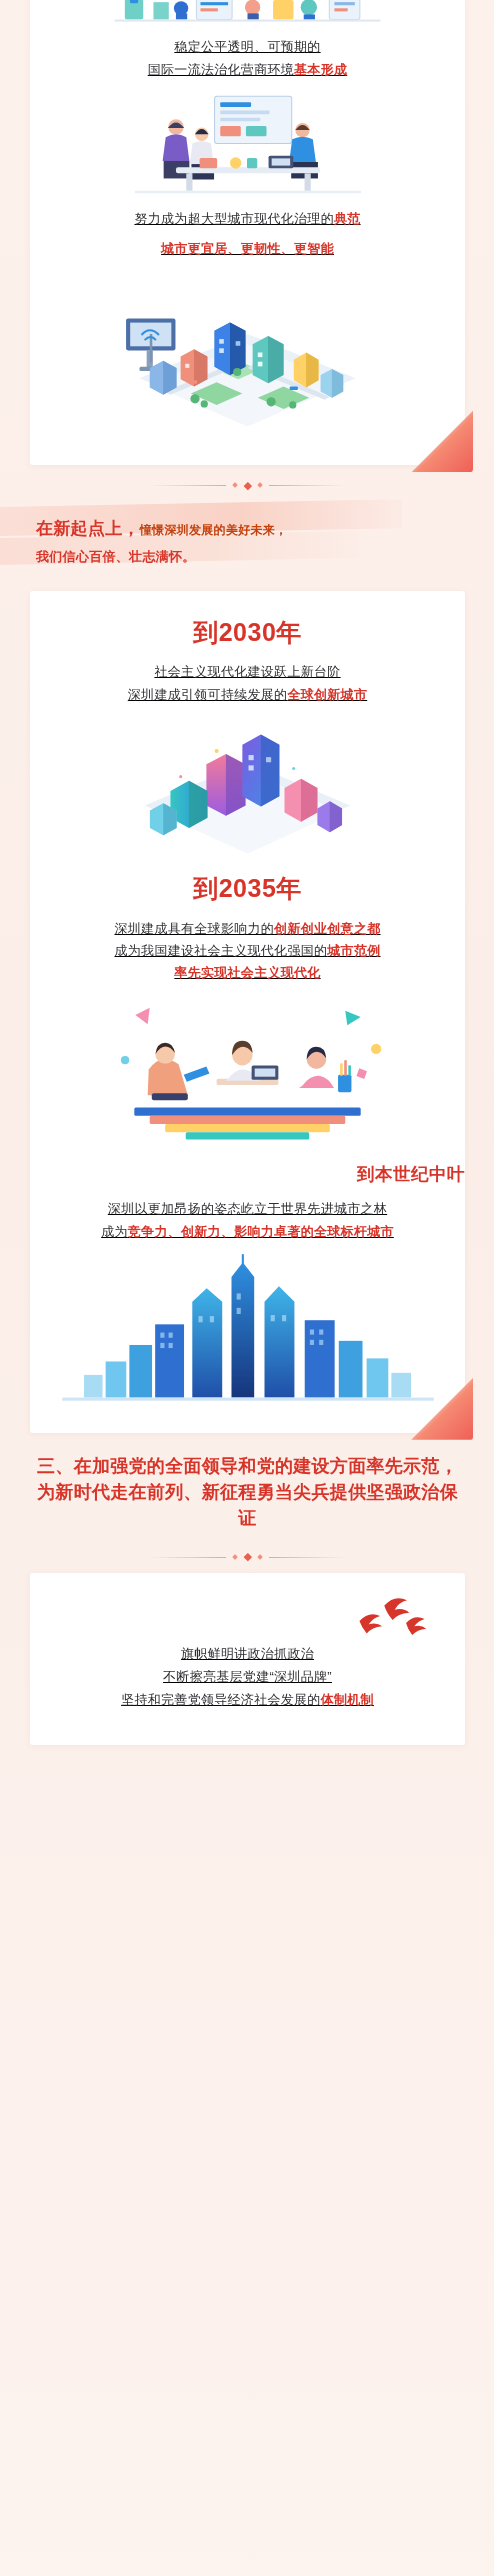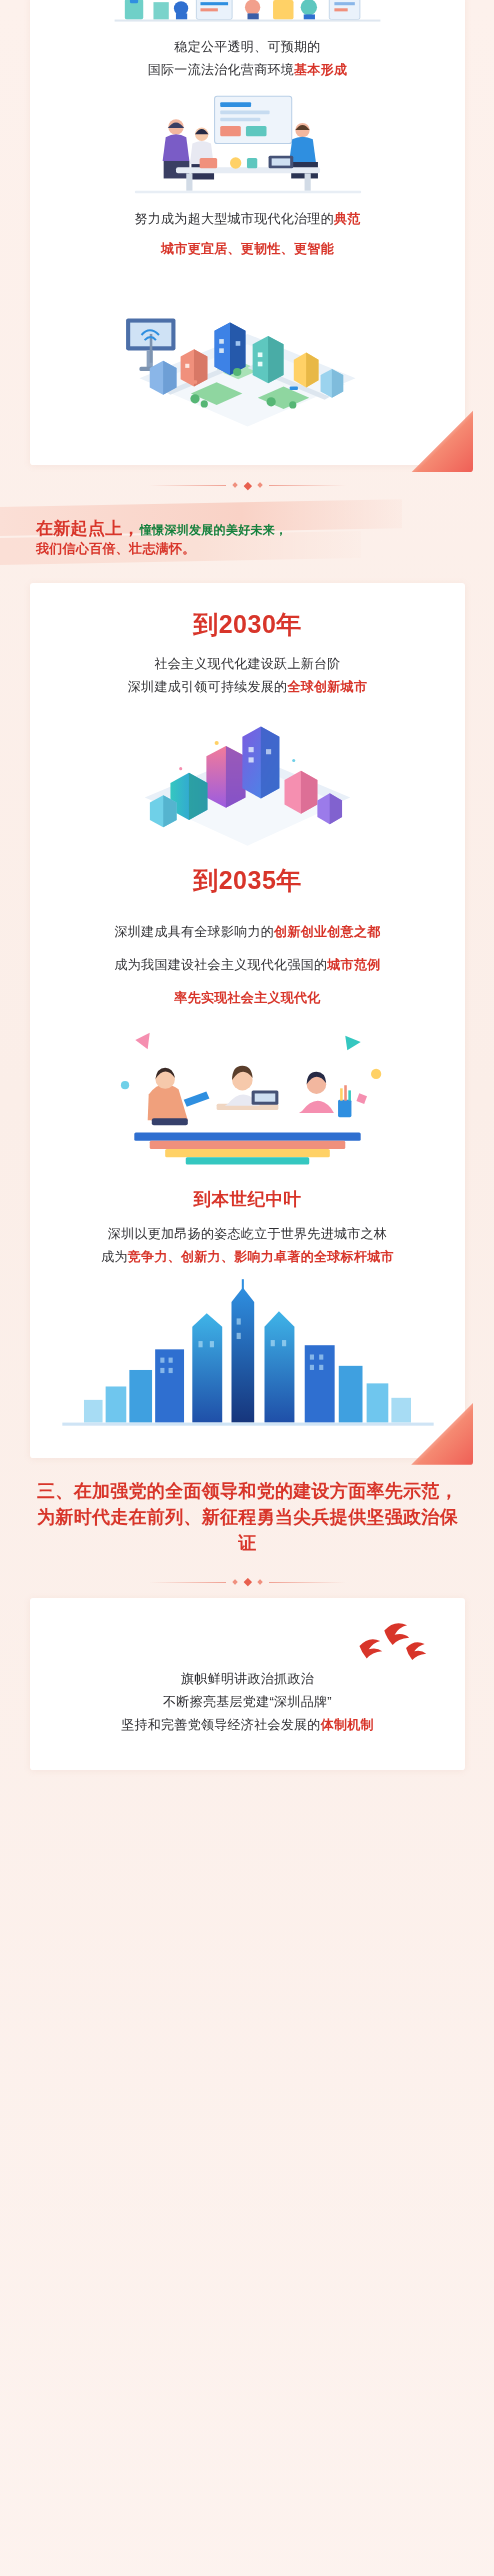--- a/index.html
+++ b/index.html
@@ -42,35 +42,35 @@
   .line {
     text-align: center;
     font-size: 13px;
     line-height: 1.75;
     color: #2f2f33;
     padding: 0 31px;
     letter-spacing: 0.3px;
   }
   .line .hl { color: #d8352a; font-weight: bold; }
   .line.redline { color: #d8352a; font-weight: bold; }
-  .text-block { padding: 5.2px 0 2.1px 0; position: relative; z-index: 2; }
-  .text-block.tight .line { line-height: 1.7; margin-top: 11px; }
+  .text-block { padding: 5.2px 0 2.1px 0; position: relative; z-index: 2; text-decoration: underline; }
+  .text-block.tight .line { line-height: 1.7; }
 
   
   .card-head {
     text-align: center;
     color: #d8352a;
     font-weight: bold;
     font-size: 25px;
     letter-spacing: 0.5px;
     padding: 9.3px 0 7.2px 0;
     position: relative;
     z-index: 2;
   }
-  .card-head.mid { font-size: 17.5px; }
+  .card-head.mid { font-size: 17.5px; text-align: right; }
 
   
   .illus {
     position: relative;
     margin: 6.2px auto 5.2px auto;
     width: 100%;
     height: 124px;
     overflow: hidden;
   }
   .illus svg { display: block; margin: 0 auto; }
@@ -120,22 +120,22 @@
     transform-origin: left center;
   }
   .banner .bn-l1, .banner .bn-l2 {
     position: relative;
     z-index: 3;
     font-weight: bold;
     letter-spacing: 0.3px;
     white-space: nowrap;
   }
   .banner .bn-l1 { font-size: 17px; color: #d8352a; }
-  .banner .bn-l1 .sub { font-size: 12px; color: #15803d; font-weight: bold; }
-  .banner .bn-l2 { font-size: 13px; color: #d8352a; margin-top: 0; }
+  .banner .bn-l1 .sub { font-size: 12px; color: #c2410c; font-weight: bold; }
+  .banner .bn-l2 { font-size: 13px; color: #d8352a; margin-top: 8px; }
 
   
   .section-title {
     padding: 20.6px 29px 5.2px 29px;
     color: #d8352a;
     font-weight: bold;
     font-size: 18px;
     line-height: 1.45;
     letter-spacing: 0.3px;
     text-align: center;

